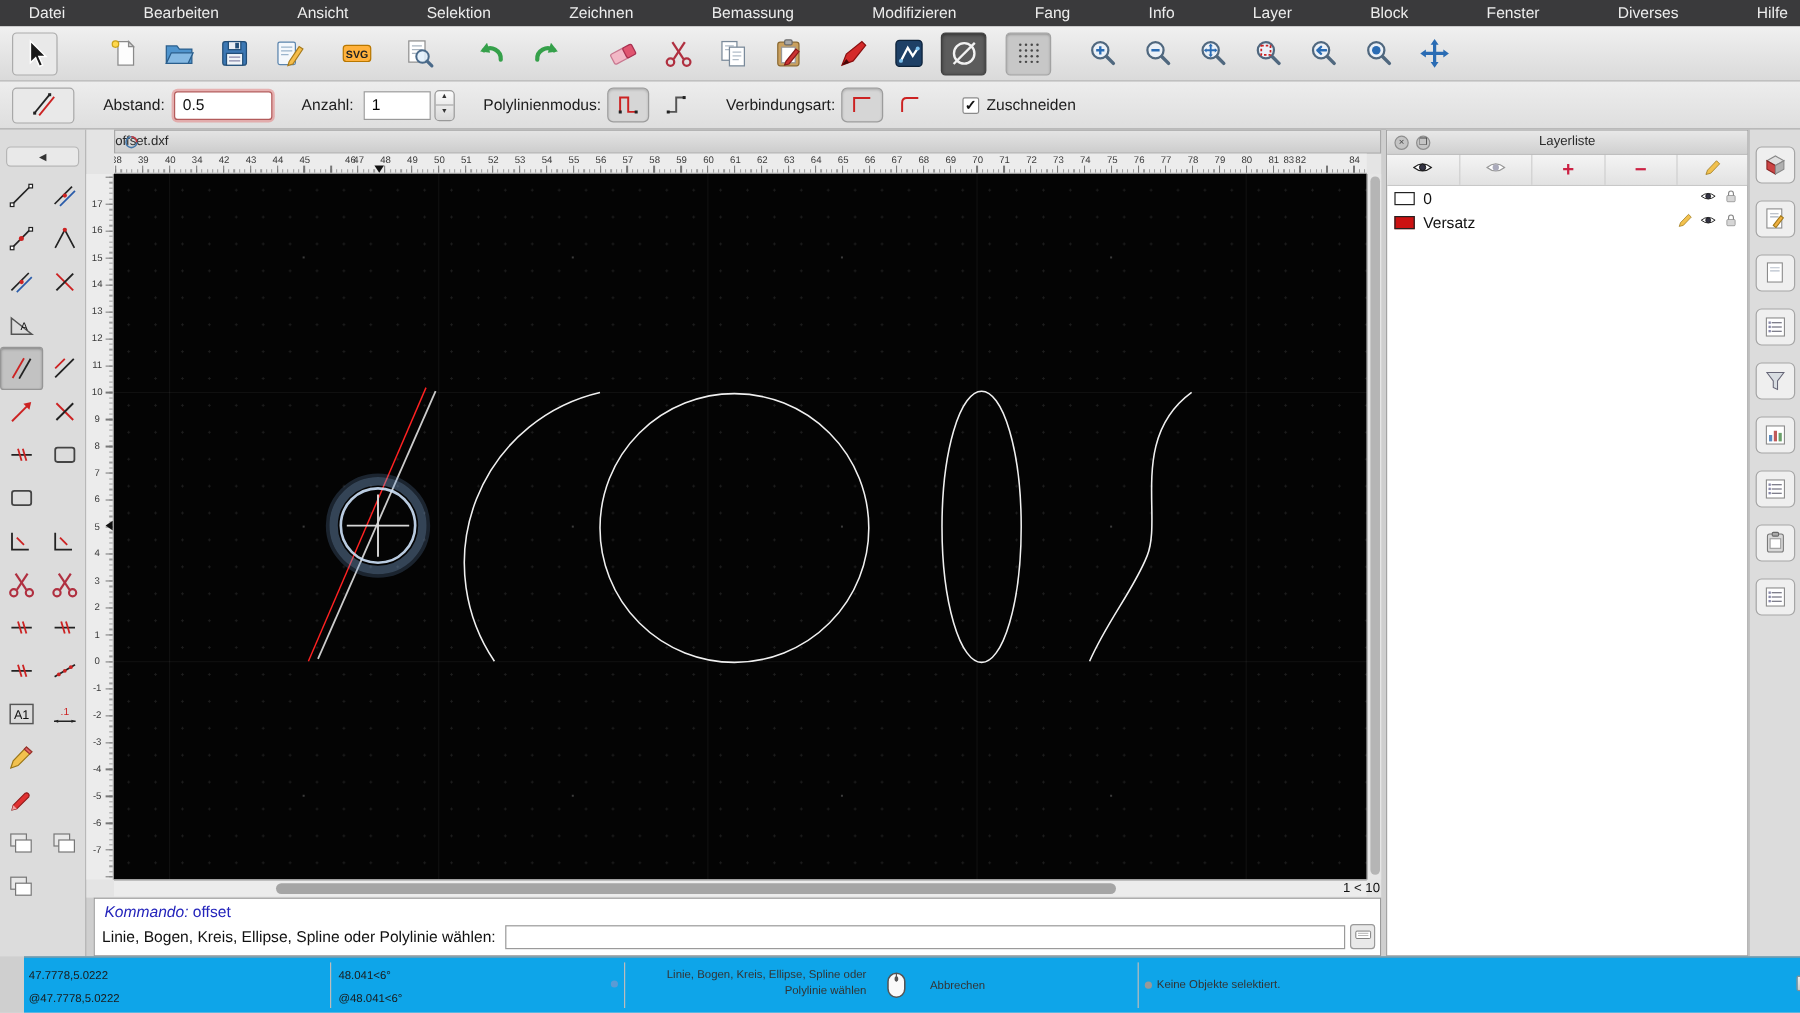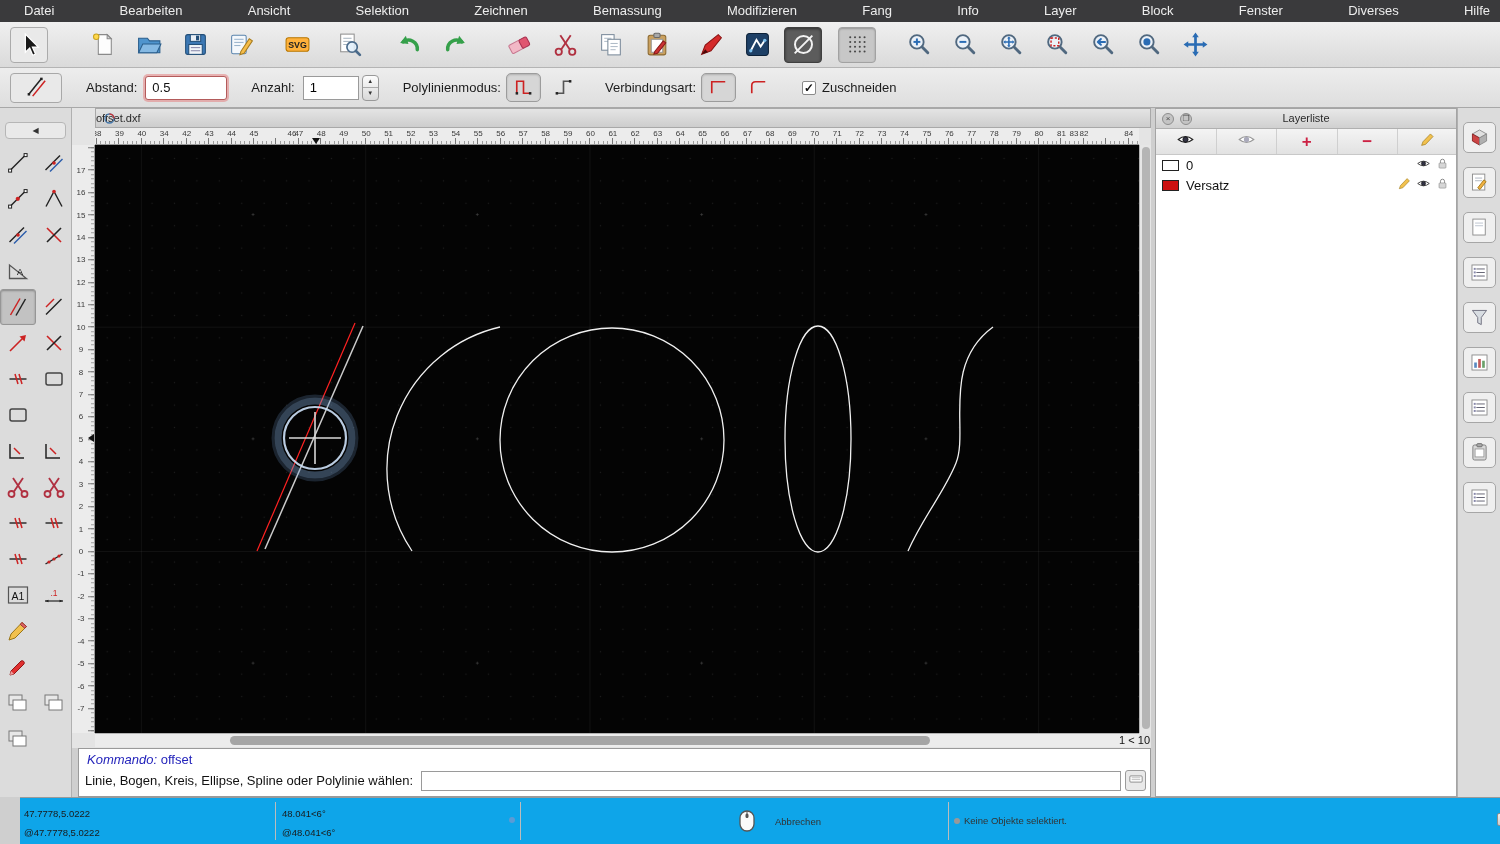--- a/index.html
+++ b/index.html
@@ -846,20 +846,21 @@
     <div>47.7778,5.0222</div>
     <div>@47.7778,5.0222</div>
   </div>
   <div class="sb-div" style="left:255px;"></div>
   <div id="sb-polar">
     <div>48.041&lt;6°</div>
     <div>@48.041&lt;6°</div>
   </div>
   <div class="sb-div" style="left:500px;"></div>
   <div class="sb-dot" style="left:489px;top:19px;background:#5b9bd5;"></div>
+  <div id="sb-left-hint">Linie, Bogen, Kreis, Ellipse, Spline oder Polylinie wählen</div>
   <div id="sb-mouse"><svg viewBox="0 0 26 26" xmlns="http://www.w3.org/2000/svg" style="width: 26px; height: 30px;">
         <rect x="6" y="3" width="14" height="20" rx="7" fill="#fafafa" stroke="#555" stroke-width="1.3"></rect>
         <line x1="13" y1="3" x2="13" y2="10" stroke="#555"></line>
         <rect x="11.5" y="5.5" width="3" height="4.5" rx="1.5" fill="#555"></rect>
       </svg></div>
   <div id="sb-right-hint">Abbrechen</div>
   <div class="sb-div" style="left:928px;"></div>
   <div class="sb-dot" style="left:934px;top:20px;background:#999;"></div>
   <div id="sb-selection">Keine Objekte selektiert.</div>
   <div id="sb-misc-icon"></div>

